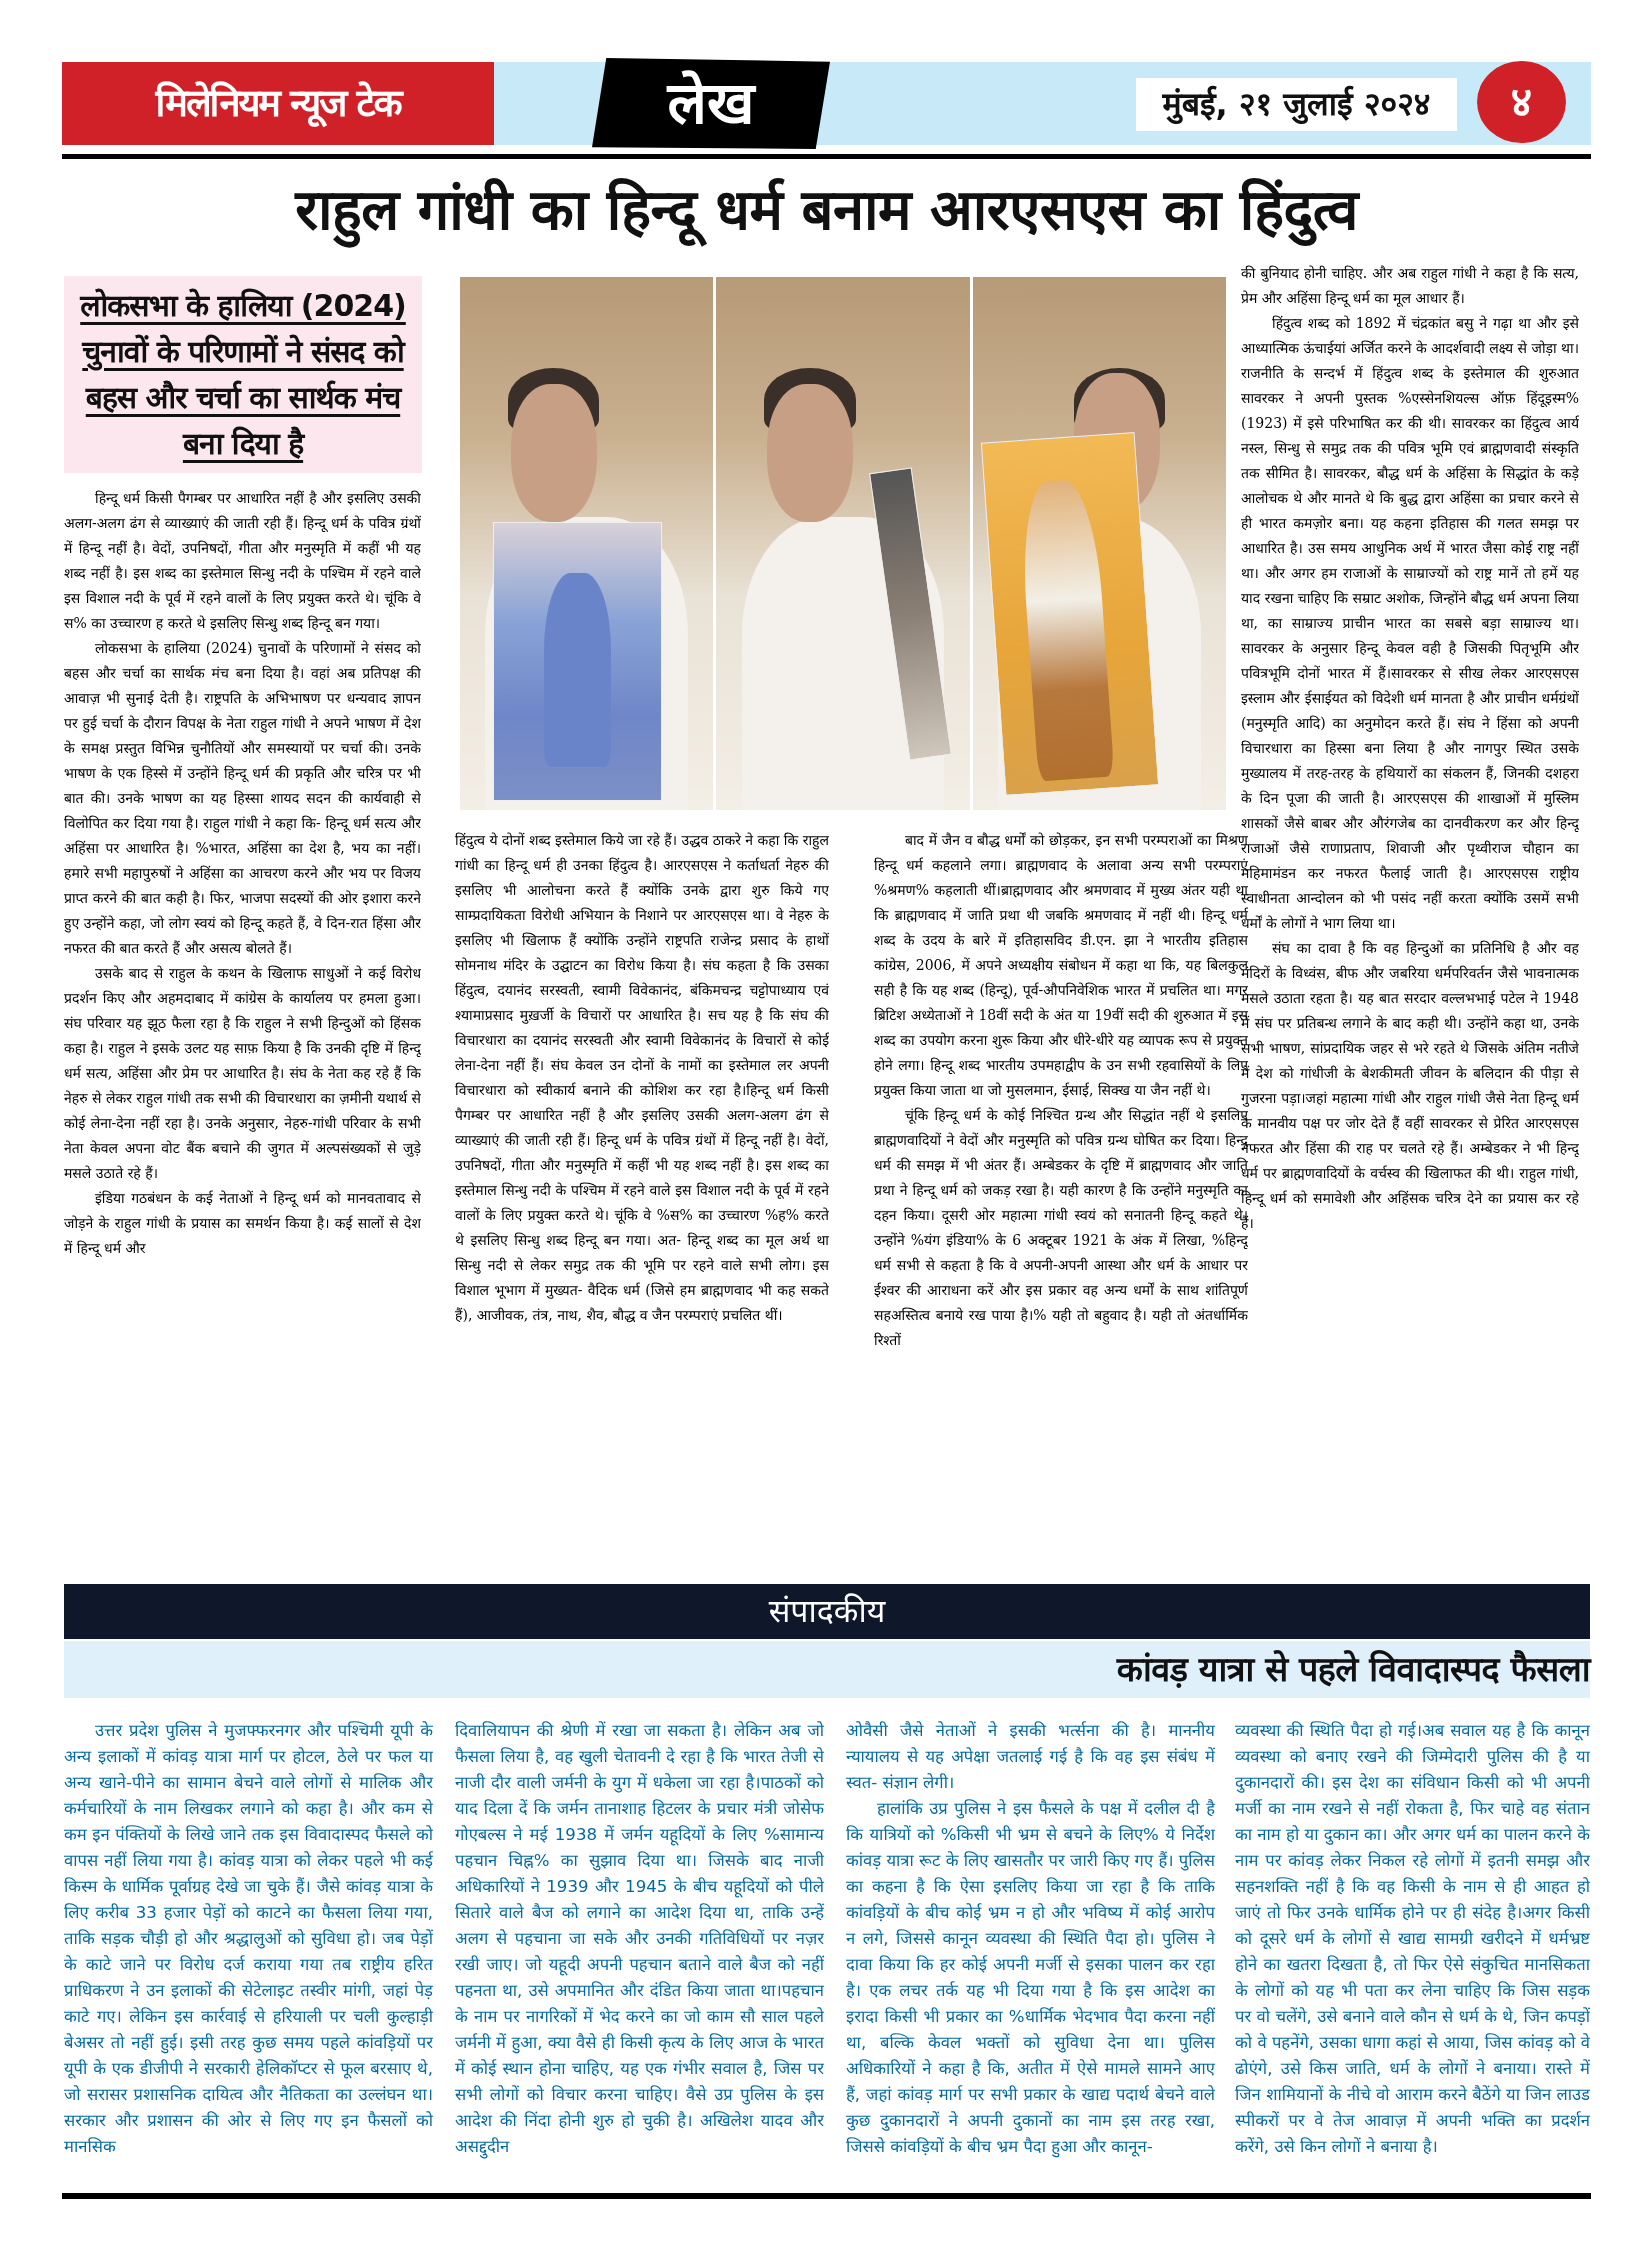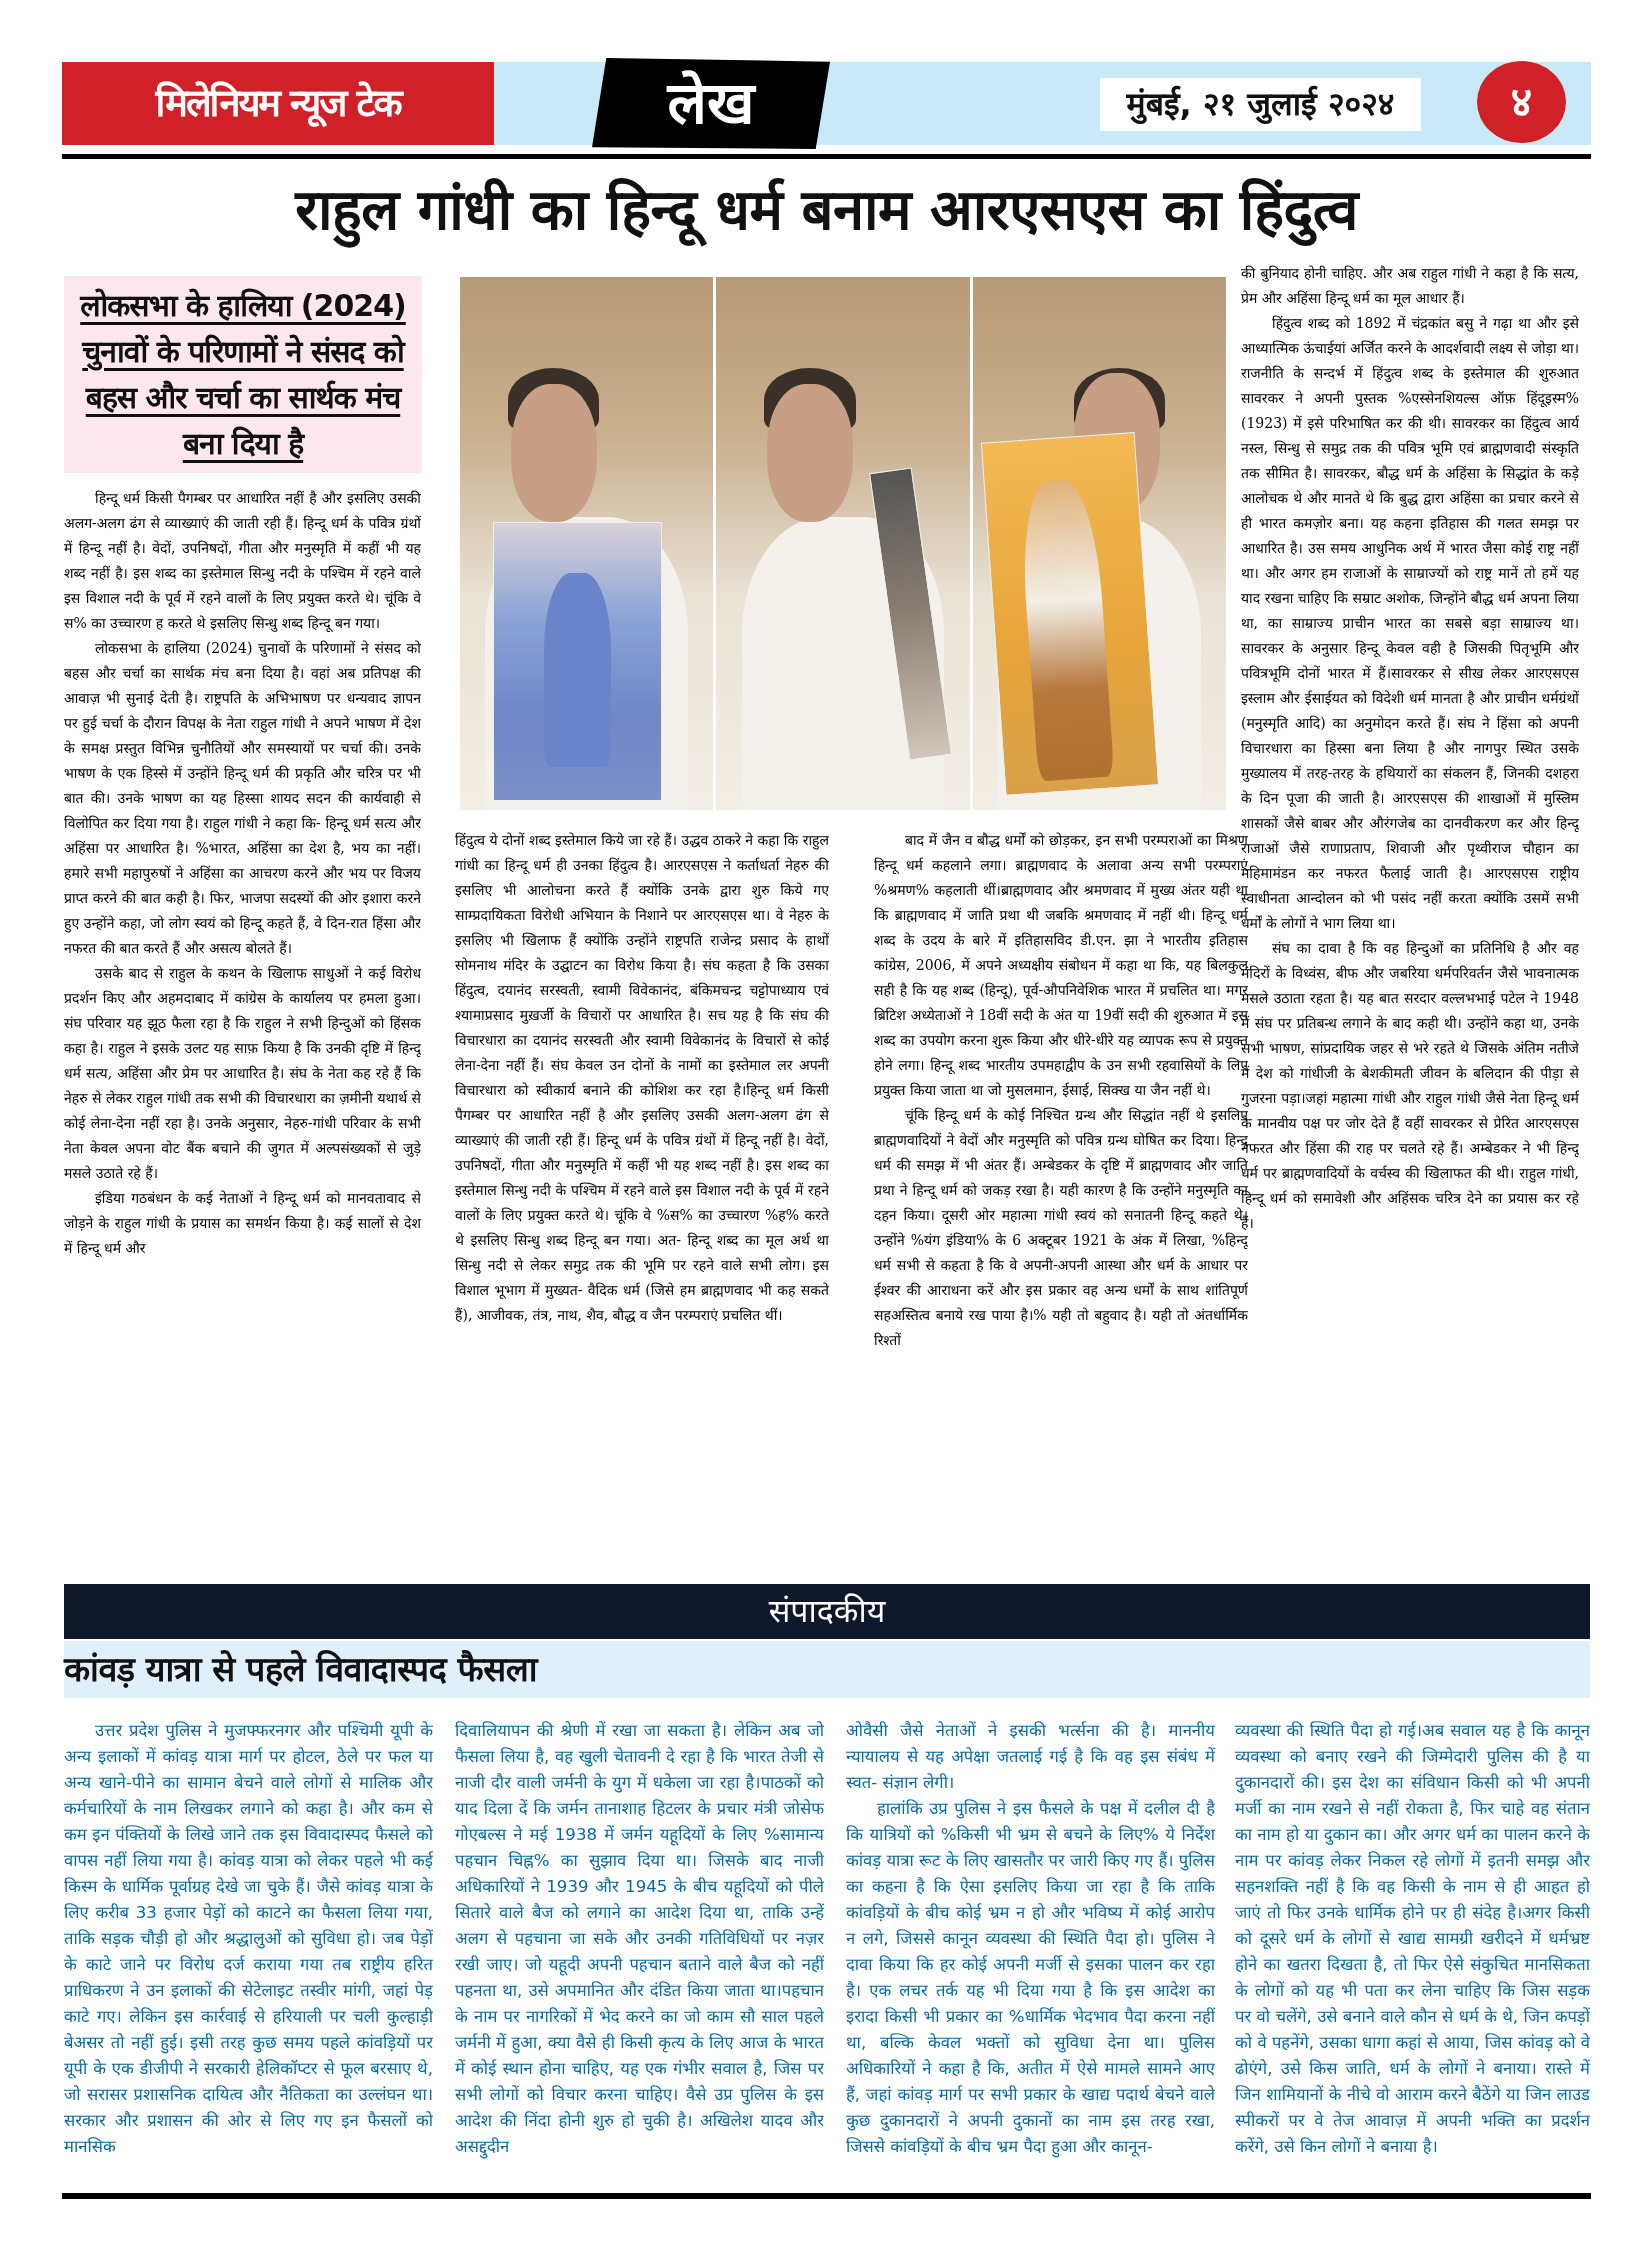--- a/index.html
+++ b/index.html
@@ -9,21 +9,21 @@
 
   
   .hdr-band { left: 62px; top: 62px; width: 1529px; height: 83px; background: #c8e9f8; }
   .masthead { left: 62px; top: 62px; width: 432px; height: 83px; background: #d12128;
               color: #fff; font-weight: bold; font-size: 38px; line-height: 83px;
               text-align: center; letter-spacing: -2.1px; font-family: "DejaVu Sans", sans-serif; }
   .section-tab { left: 592px; top: 58px; width: 238px; height: 91px; background: #000;
                  clip-path: polygon(6% 0, 100% 4%, 94% 100%, 0 98%); }
   .section-tab span { display:block; color:#fff; font-weight:bold; font-size:58px;
                       line-height:91px; text-align:center; font-family:"DejaVu Sans", sans-serif; }
-  .date-box { left: 1100px; top: 78px; width: 321px; height: 53px; background: #fff;
+  .date-box { left: 1136px; top: 78px; width: 321px; height: 53px; background: #fff;
               font-size: 32px; font-weight: bold; line-height: 53px; text-align: center; color: #111;
               font-family: "DejaVu Sans", sans-serif; }
   .page-circle { left: 1477px; top: 61px; width: 89px; height: 82px; border-radius: 50%;
                  background: #d12128; color: #fff; font-size: 41px; font-weight: bold;
                  line-height: 82px; text-align: center; }
   .rule-top { left: 62px; top: 154px; width: 1529px; height: 5.2px; background: #000; }
 
   .headline { left: 62px; top: 168px; width: 1529px; height: 83px; text-align: center;
               font-size: 56px; font-weight: bold; line-height: 83px; color: #111;
               letter-spacing: -0.5px; font-family: "DejaVu Sans", sans-serif; }
@@ -56,21 +56,21 @@
   .p1 .card { left:13%; top:46%; width:66%; height:52%; background: linear-gradient(180deg,#d8d1d8 0%,#8aa3d6 35%,#6f86c8 70%,#7c8fc7 100%); }
   .p1 .card .deity { position:absolute; left:30%; top:18%; width:40%; height:70%; background:#6a84c9; border-radius: 40% 40% 10% 10%; }
   .p2 .card { left:68%; top:36%; width:16%; height:54%; background: linear-gradient(180deg,#555,#8a7f74 50%,#cfc6bc); transform: rotate(-8deg); }
   .p3 .card { left:8%; top:30%; width:60%; height:66%; background: linear-gradient(180deg,#f2b955,#e7a53a 60%,#d9a14a); transform: rotate(-4deg); }
   .p3 .card .guru { position:absolute; left:22%; top:12%; width:50%; height:85%; background: linear-gradient(180deg,#e2b27a 0%,#f2efe6 40%,#b7783d 70%,#b2702f 100%); border-radius: 40% 40% 10% 10%; }
 
   
   .ed-banner { left: 64px; top: 1584px; width: 1526px; height: 55px; background: #0f172a;
                color: #fff; text-align: center; font-size: 32px; line-height: 55px; font-family:"DejaVu Sans", sans-serif; }
   .ed-title-band { left: 64px; top: 1641px; width: 1526px; height: 57px; background: #dff0fb;
-                   text-align: left; font-size: 34px; font-weight: bold; line-height: 57px; color:#111;
+                   text-align: right; font-size: 34px; font-weight: bold; line-height: 57px; color:#111;
                    font-family:"DejaVu Sans", sans-serif; letter-spacing:-0.5px; }
   .ed-col { font-family: "DejaVu Sans", sans-serif; font-size: 16.6px; line-height: 26px; text-align: justify; color:#0369a1; top: 1718px; height: 471px; overflow: hidden; }
   .ed-col p { margin: 0; text-indent: 31px; }
   .ed-col p.noindent { text-indent: 0; }
   .ed1 { left: 64px; width: 369px; }
   .ed2 { left: 455px; width: 369px; }
   .ed3 { left: 846px; width: 369px; }
   .ed4 { left: 1235px; width: 355px; }
   .rule-bottom { left: 62px; top: 2193px; width: 1529px; height: 6.2px; background: #000; }
 </style>

